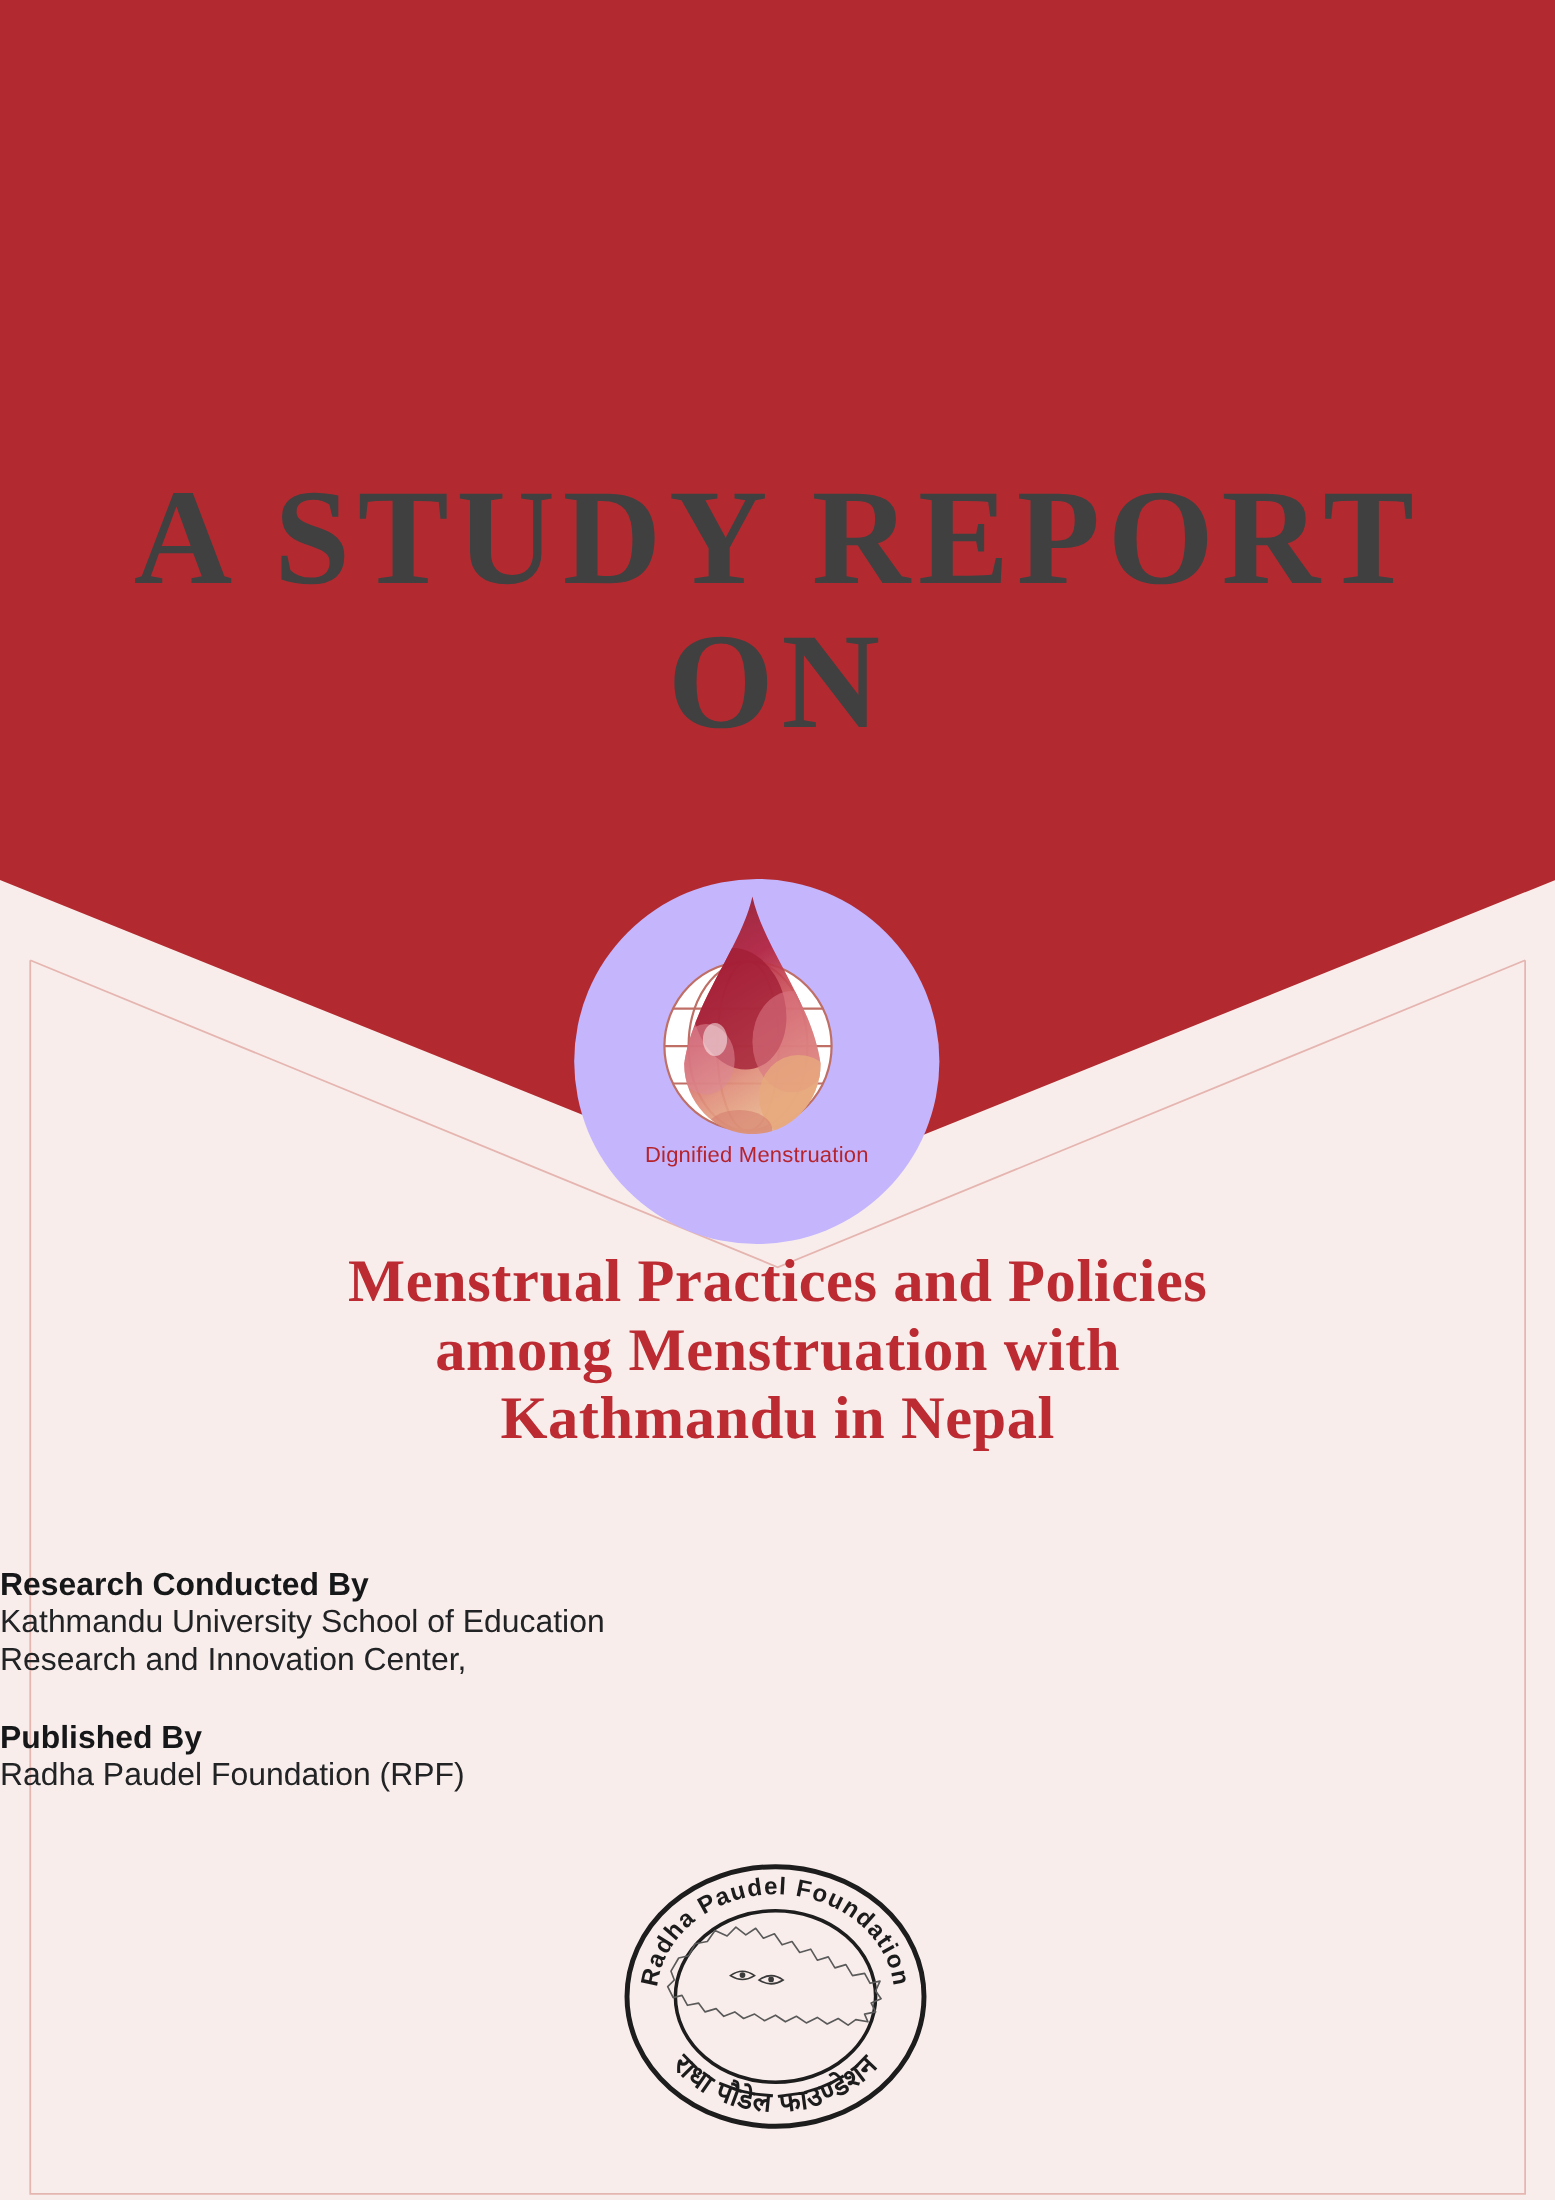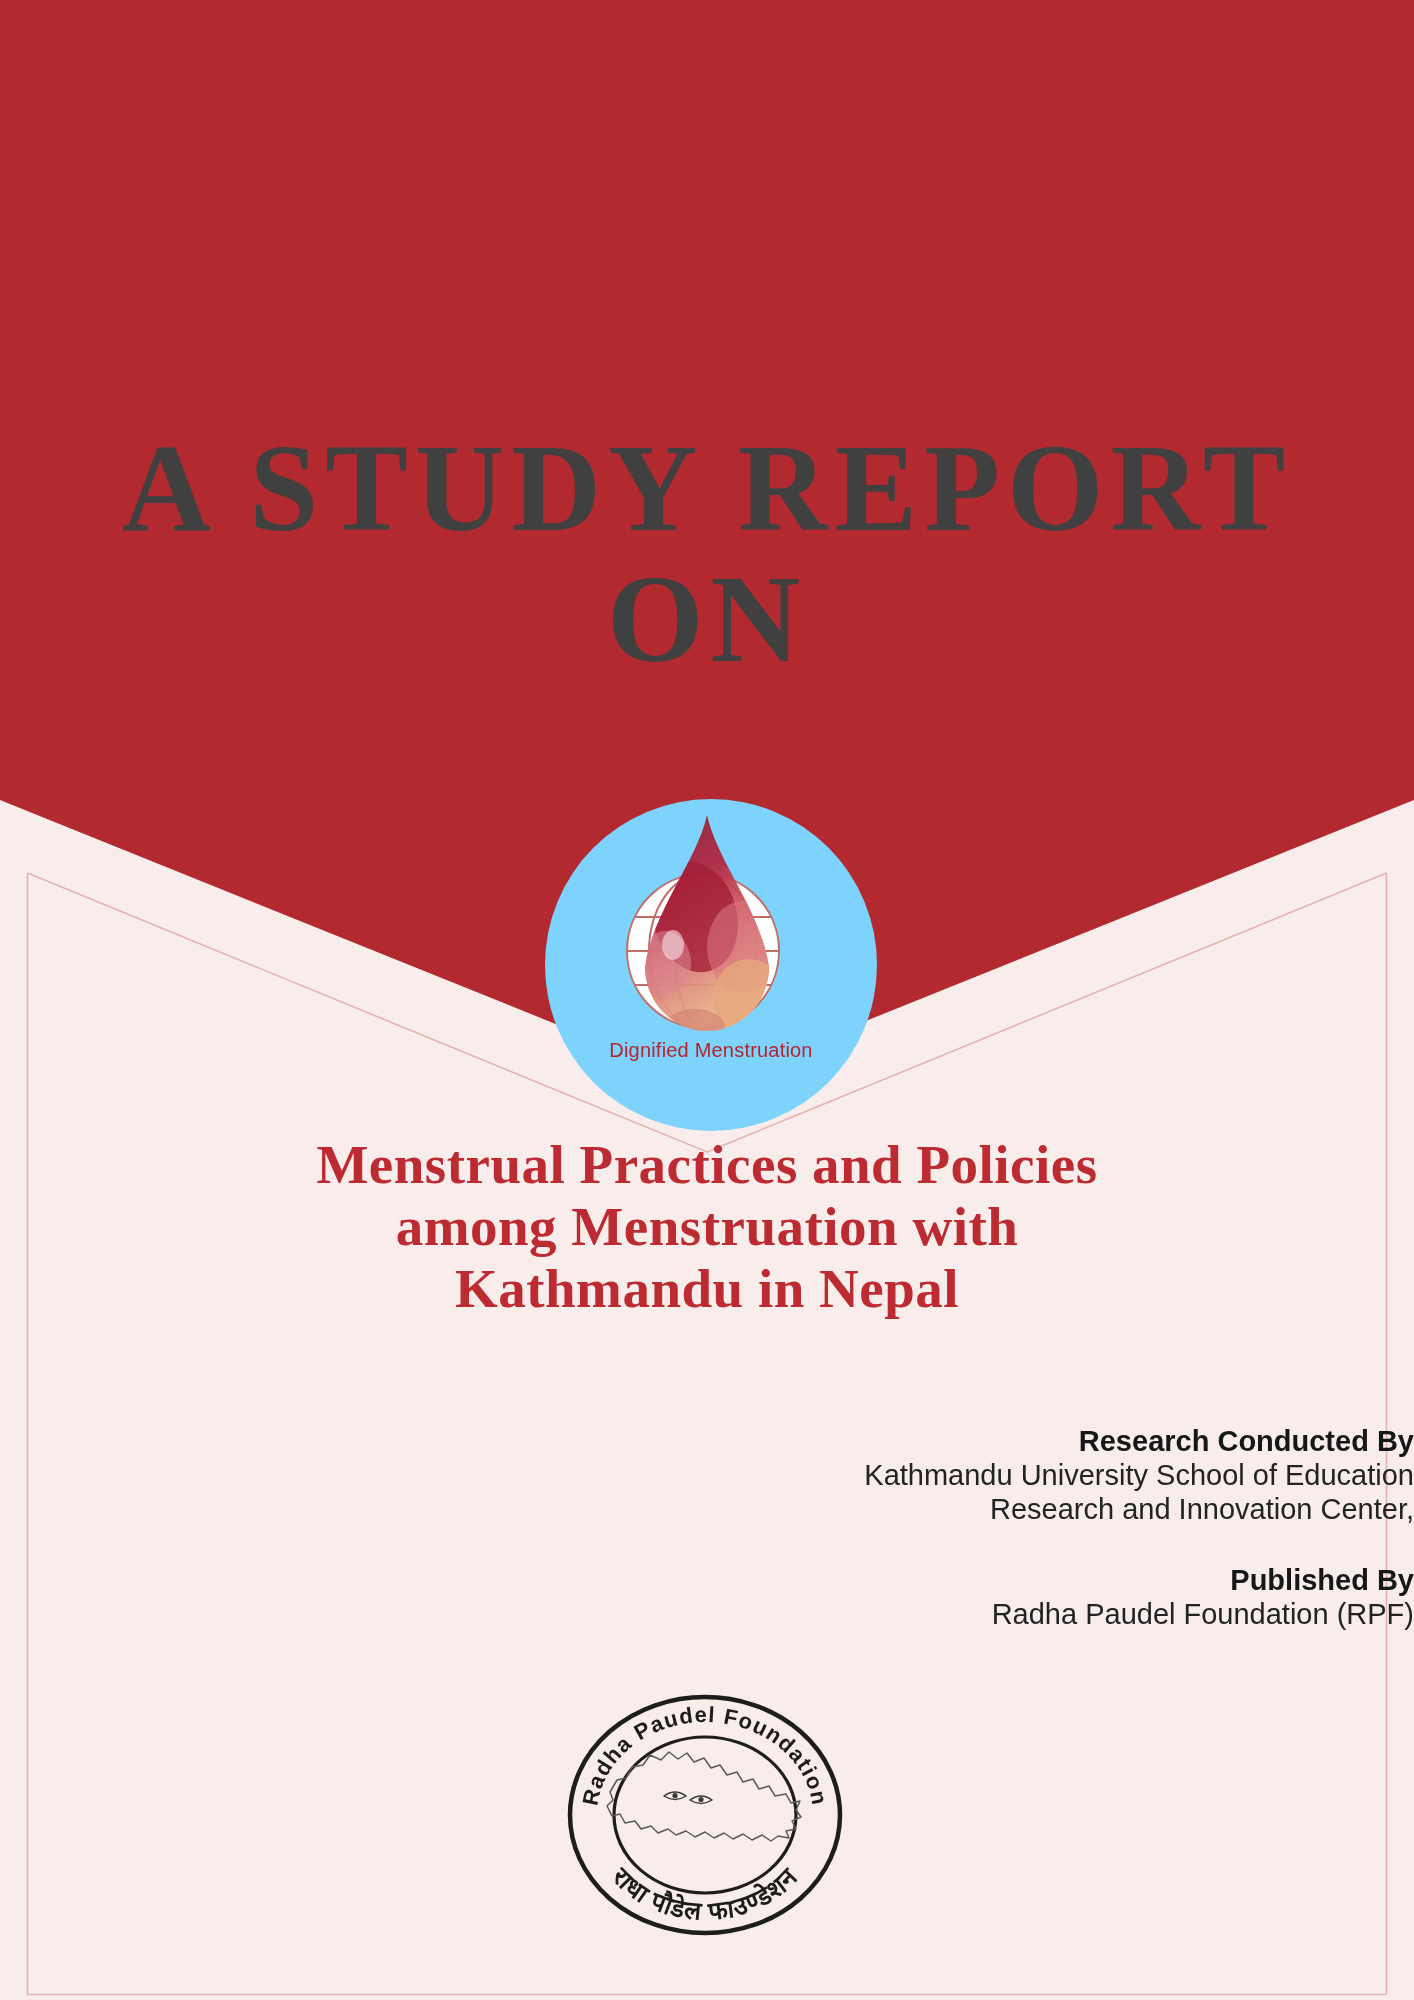--- a/index.html
+++ b/index.html
@@ -24,43 +24,43 @@
   .banner-title{
     position:absolute;top:423px;left:0;right:0;margin:0;
     text-align:center;z-index:3;
     font-family:"Liberation Serif","DejaVu Serif",serif;
     font-weight:700;font-size:124px;line-height:1.06;
     letter-spacing:7px;color:#404040;
   }
   .banner-title span{display:block;}
   
   .badge{
-    position:absolute;left:545px;top:799px;width:332px;height:332px;
-    border-radius:50%;background:#7dd3fc;z-index:4;
+    position:absolute;left:522px;top:799px;width:332px;height:332px;
+    border-radius:50%;background:#c4b5fd;z-index:4;
   }
   .badge svg{position:absolute;left:0;top:0;}
   .badge-caption{
     position:absolute;left:0;right:0;top:240px;
     text-align:center;
     font-size:20px;font-weight:500;letter-spacing:.2px;
     color:#b5242c;
   }
   
   .main-title{
     position:absolute;top:1134px;left:0;right:0;margin:0;
     text-align:center;z-index:3;
     font-family:"Liberation Serif","DejaVu Serif",serif;
     font-weight:700;font-size:55px;line-height:1.13;
     letter-spacing:.5px;color:#bc2b31;
   }
   .main-title span{display:block;}
   
   .credits{
     position:absolute;top:1424px;left:0;right:0;z-index:3;
-    text-align:right;color:#222325;
+    text-align:left;color:#222325;
     font-size:29px;line-height:34px;
   }
   .credits p{margin:0;}
   .credits .lbl{font-weight:700;color:#161718;}
   .credits .gap{margin-top:37px;}
   
   .stamp{position:absolute;left:560px;top:1688px;z-index:3;}
   .stamp text{
     font-family:"Liberation Sans","DejaVu Sans",sans-serif;
     fill:#1c1c1c;

